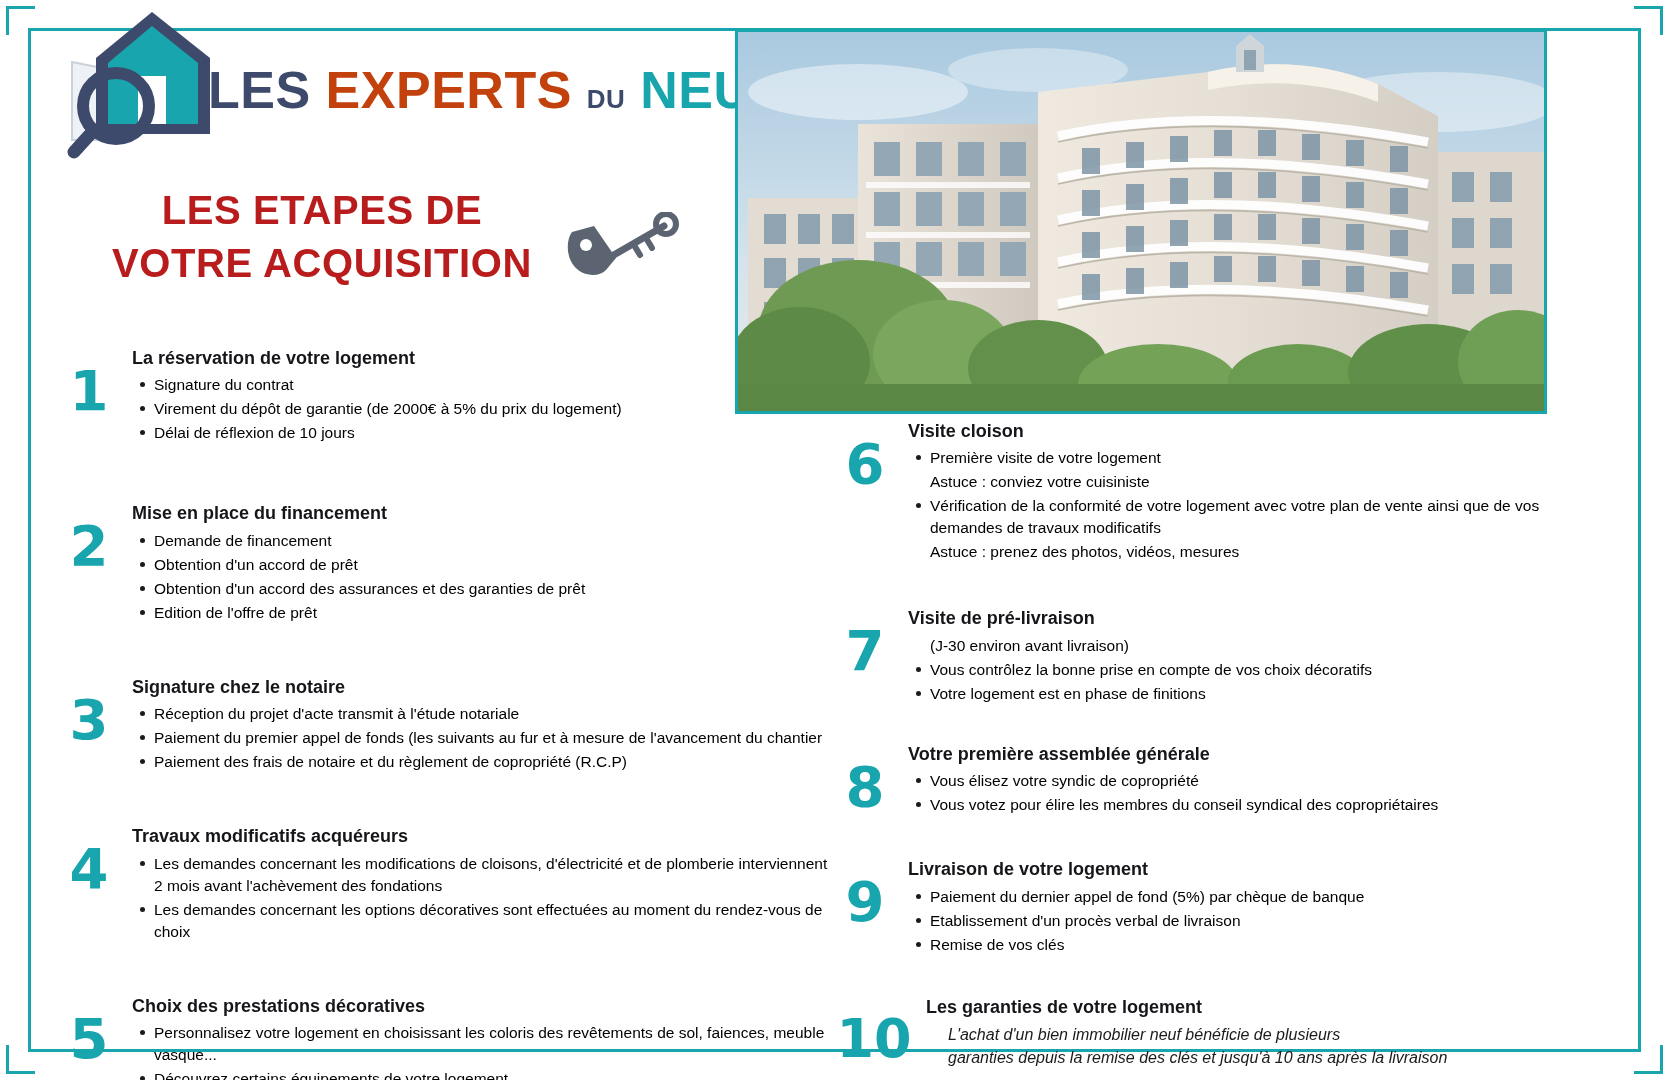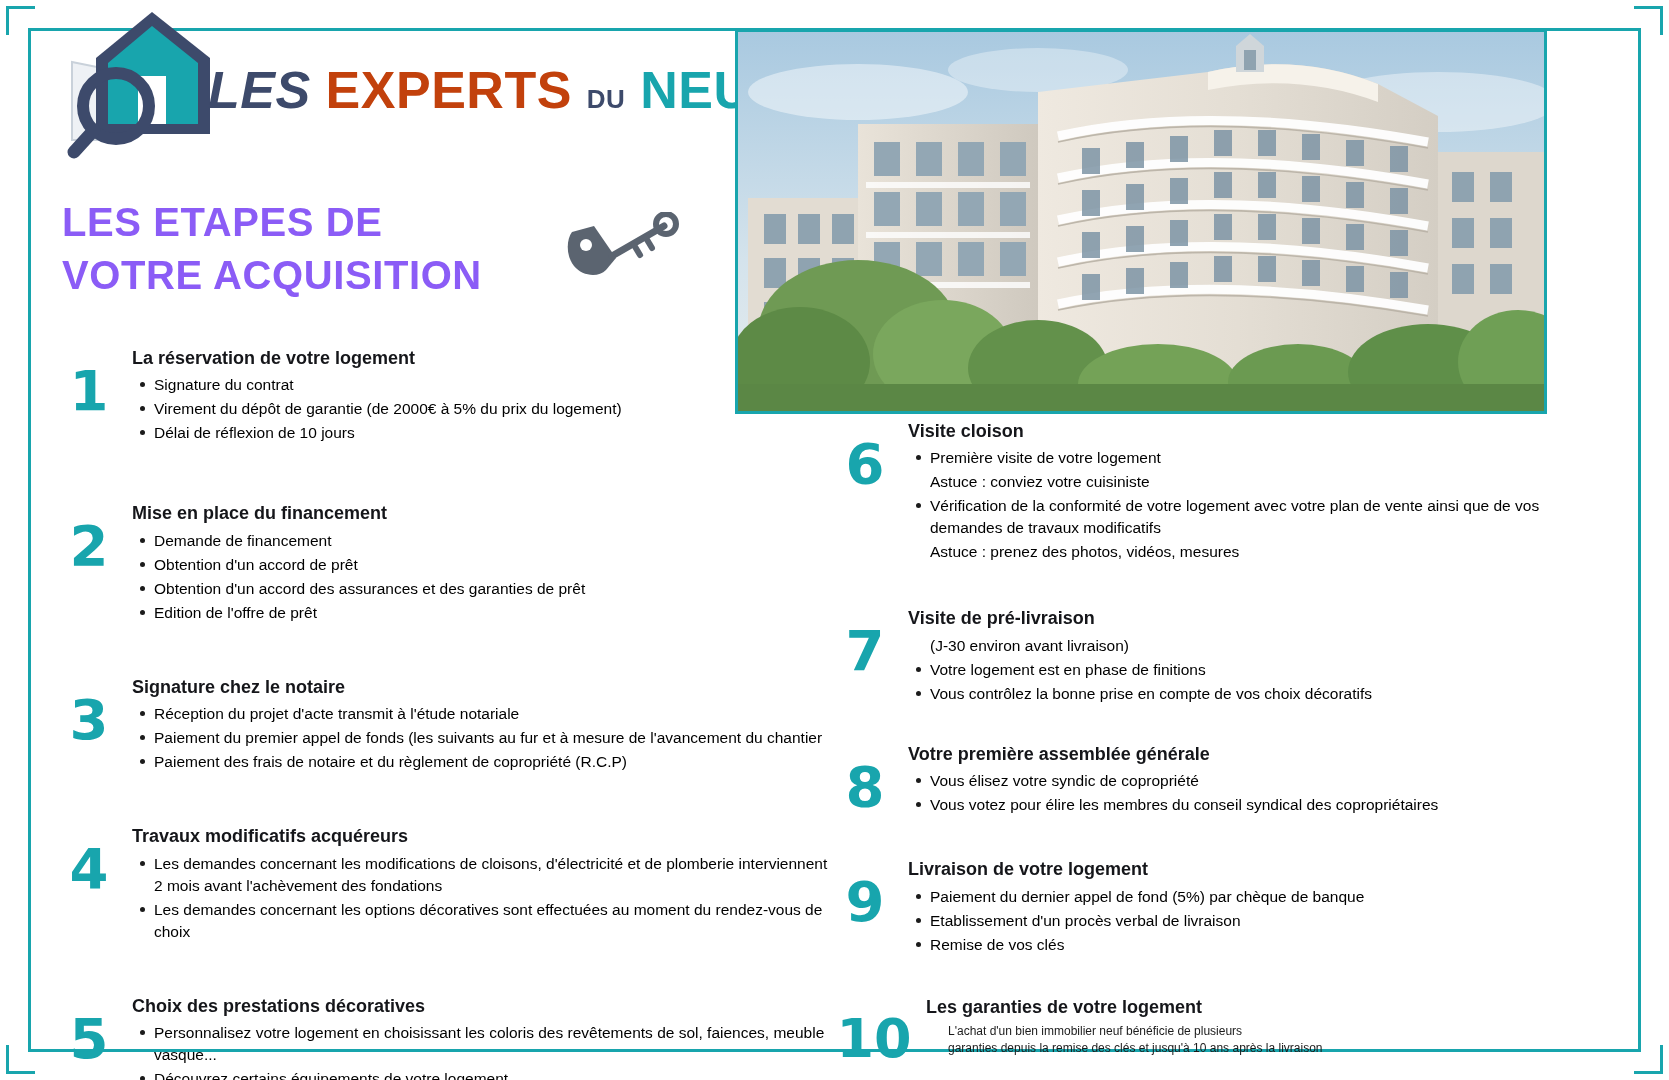--- a/index.html
+++ b/index.html
@@ -58,36 +58,37 @@
   }
   .logo-text {
     position: absolute;
     left: 148px;
     top: 50px;
     white-space: nowrap;
     font-size: 52px;
     font-weight: bold;
     letter-spacing: 0.5px;
   }
-  .logo-les { color: #3d4a6b; font-style: italic; }
+  .logo-les { color: #3d4a6b; }
   .logo-experts { color: #c2410c; }
   .logo-du { color: #3d4a6b; font-size: 26px; }
   .logo-neuf { color: #18a5ad; }
 
   
   .title {
     position: absolute;
     left: 62px;
-    top: 196px;
+    top: 184px;
     font-size: 40px;
     line-height: 1.32;
     font-weight: bold;
-    color: #8b5cf6;
+    color: #b91c1c;
     letter-spacing: 0.6px;
     width: 520px;
+    text-align: center;
   }
   .keys-icon {
     position: absolute;
     left: 560px;
     top: 212px;
     width: 120px;
     height: 80px;
   }
 
   
@@ -159,23 +160,24 @@
     position: absolute;
     left: -14px;
     top: 8px;
     width: 5px;
     height: 5px;
     border-radius: 50%;
     background: #1b1b1b;
   }
   ul.step-list li.plain { padding-left: 0; }
   .note-block {
-    font-size: 12px;
+    font-size: 16px;
     line-height: 1.45;
     padding-left: 22px;
+    font-style: italic;
   }
 
   
   .col-left .step.s1 { margin-bottom: 54px; }
   .col-left .step.s2 { margin-bottom: 48px; }
   .col-left .step.s3 { margin-bottom: 48px; }
   .col-left .step.s4 { margin-bottom: 48px; }
   .col-right .step.s6 { margin-bottom: 40px; }
   .col-right .step.s7 { margin-bottom: 34px; }
   .col-right .step.s8 { margin-bottom: 38px; }
@@ -446,22 +448,22 @@
       </ul>
     </div>
   </div>
 
   <div class="step s7">
     <div class="step-num">7</div>
     <div class="step-body">
       <div class="step-title">Visite de pré-livraison</div>
       <ul class="step-list">
         <li class="plain">(J-30 environ avant livraison)</li>
+        <li class="bulleted">Vous contrôlez la bonne prise en compte de vos choix décoratifs</li>
         <li class="bulleted">Votre logement est en phase de finitions</li>
-        <li class="bulleted">Vous contrôlez la bonne prise en compte de vos choix décoratifs</li>
       </ul>
     </div>
   </div>
 
   <div class="step s8">
     <div class="step-num">8</div>
     <div class="step-body">
       <div class="step-title">Votre première assemblée générale</div>
       <ul class="step-list">
         <li class="bulleted">Vous élisez votre syndic de copropriété</li>

